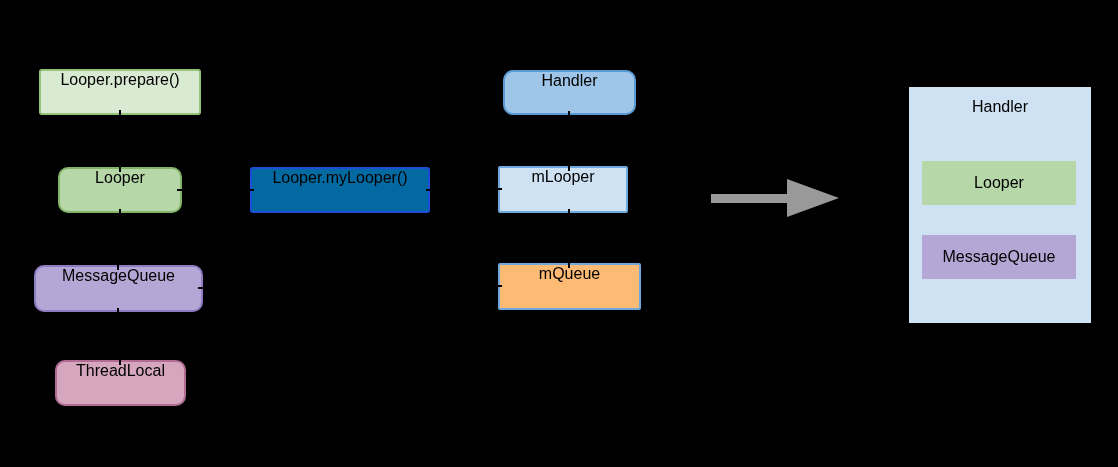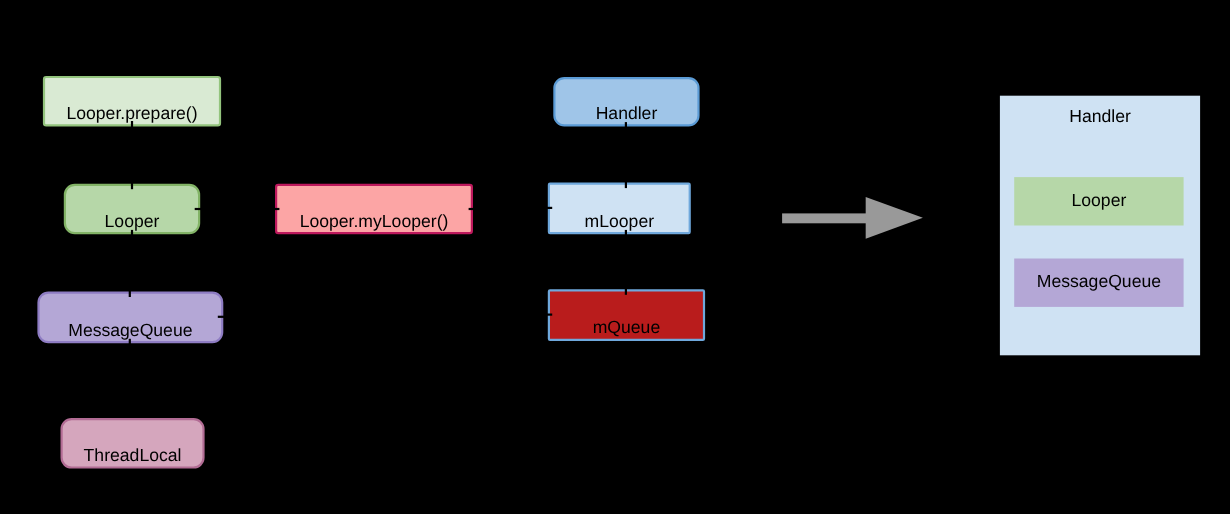--- a/index.html
+++ b/index.html
@@ -13,36 +13,36 @@
     height: 467px;
     background: #000000;
     overflow: hidden;
     font-family: "Liberation Sans", sans-serif;
     font-size: 16px;
     color: #000000;
   }
   .node {
     position: absolute;
     display: flex;
-    align-items: flex-end;
+    align-items: flex-start;
     justify-content: center;
     box-sizing: border-box;
     white-space: nowrap;
   }
   
   .n-lprepare   { left: 39px;  top: 69px;  width: 162px; height: 46px; background:#d9ead3; border:2px solid #93c47d; border-radius:3px; }
   .n-looper     { left: 58px;  top: 167px; width: 124px; height: 46px; background:#b6d7a8; border:2px solid #82b366; border-radius:10px; }
   .n-msgqueue   { left: 34px;  top: 265px; width: 169px; height: 47px; background:#b4a7d6; border:2px solid #8e7cc3; border-radius:10px; }
-  .n-threadloc  { left: 55px;  top: 380px; width: 131px; height: 46px; background:#d5a6bd; border:2px solid #b26c94; border-radius:10px; }
+  .n-threadloc  { left: 55px;  top: 360px; width: 131px; height: 46px; background:#d5a6bd; border:2px solid #b26c94; border-radius:10px; }
   
-  .n-mylooper   { left: 250px; top: 167px; width: 180px; height: 46px; background:#fca5a5; border:2px solid #be185d; border-radius:3px; }
+  .n-mylooper   { left: 250px; top: 167px; width: 180px; height: 46px; background:#0369a1; border:2px solid #1d4ed8; border-radius:3px; }
   
   .n-handler    { left: 503px; top: 70px;  width: 133px; height: 45px; background:#9fc5e8; border:2px solid #5b9bd5; border-radius:10px; }
   .n-mlooper    { left: 498px; top: 166px; width: 130px; height: 47px; background:#cfe2f3; border:2px solid #6fa8dc; border-radius:2px; }
-  .n-mqueue     { left: 498px; top: 263px; width: 143px; height: 47px; background:#b91c1c; border:2px solid #6fa8dc; border-radius:2px; }
+  .n-mqueue     { left: 498px; top: 263px; width: 143px; height: 47px; background:#fdba74; border:2px solid #6fa8dc; border-radius:2px; }
   
   .arrow-shaft {
     position: absolute;
     left: 711px; top: 194px;
     width: 78px; height: 9px;
     background: #999999;
   }
   .arrow-head {
     position: absolute;
     left: 787px; top: 179px;

